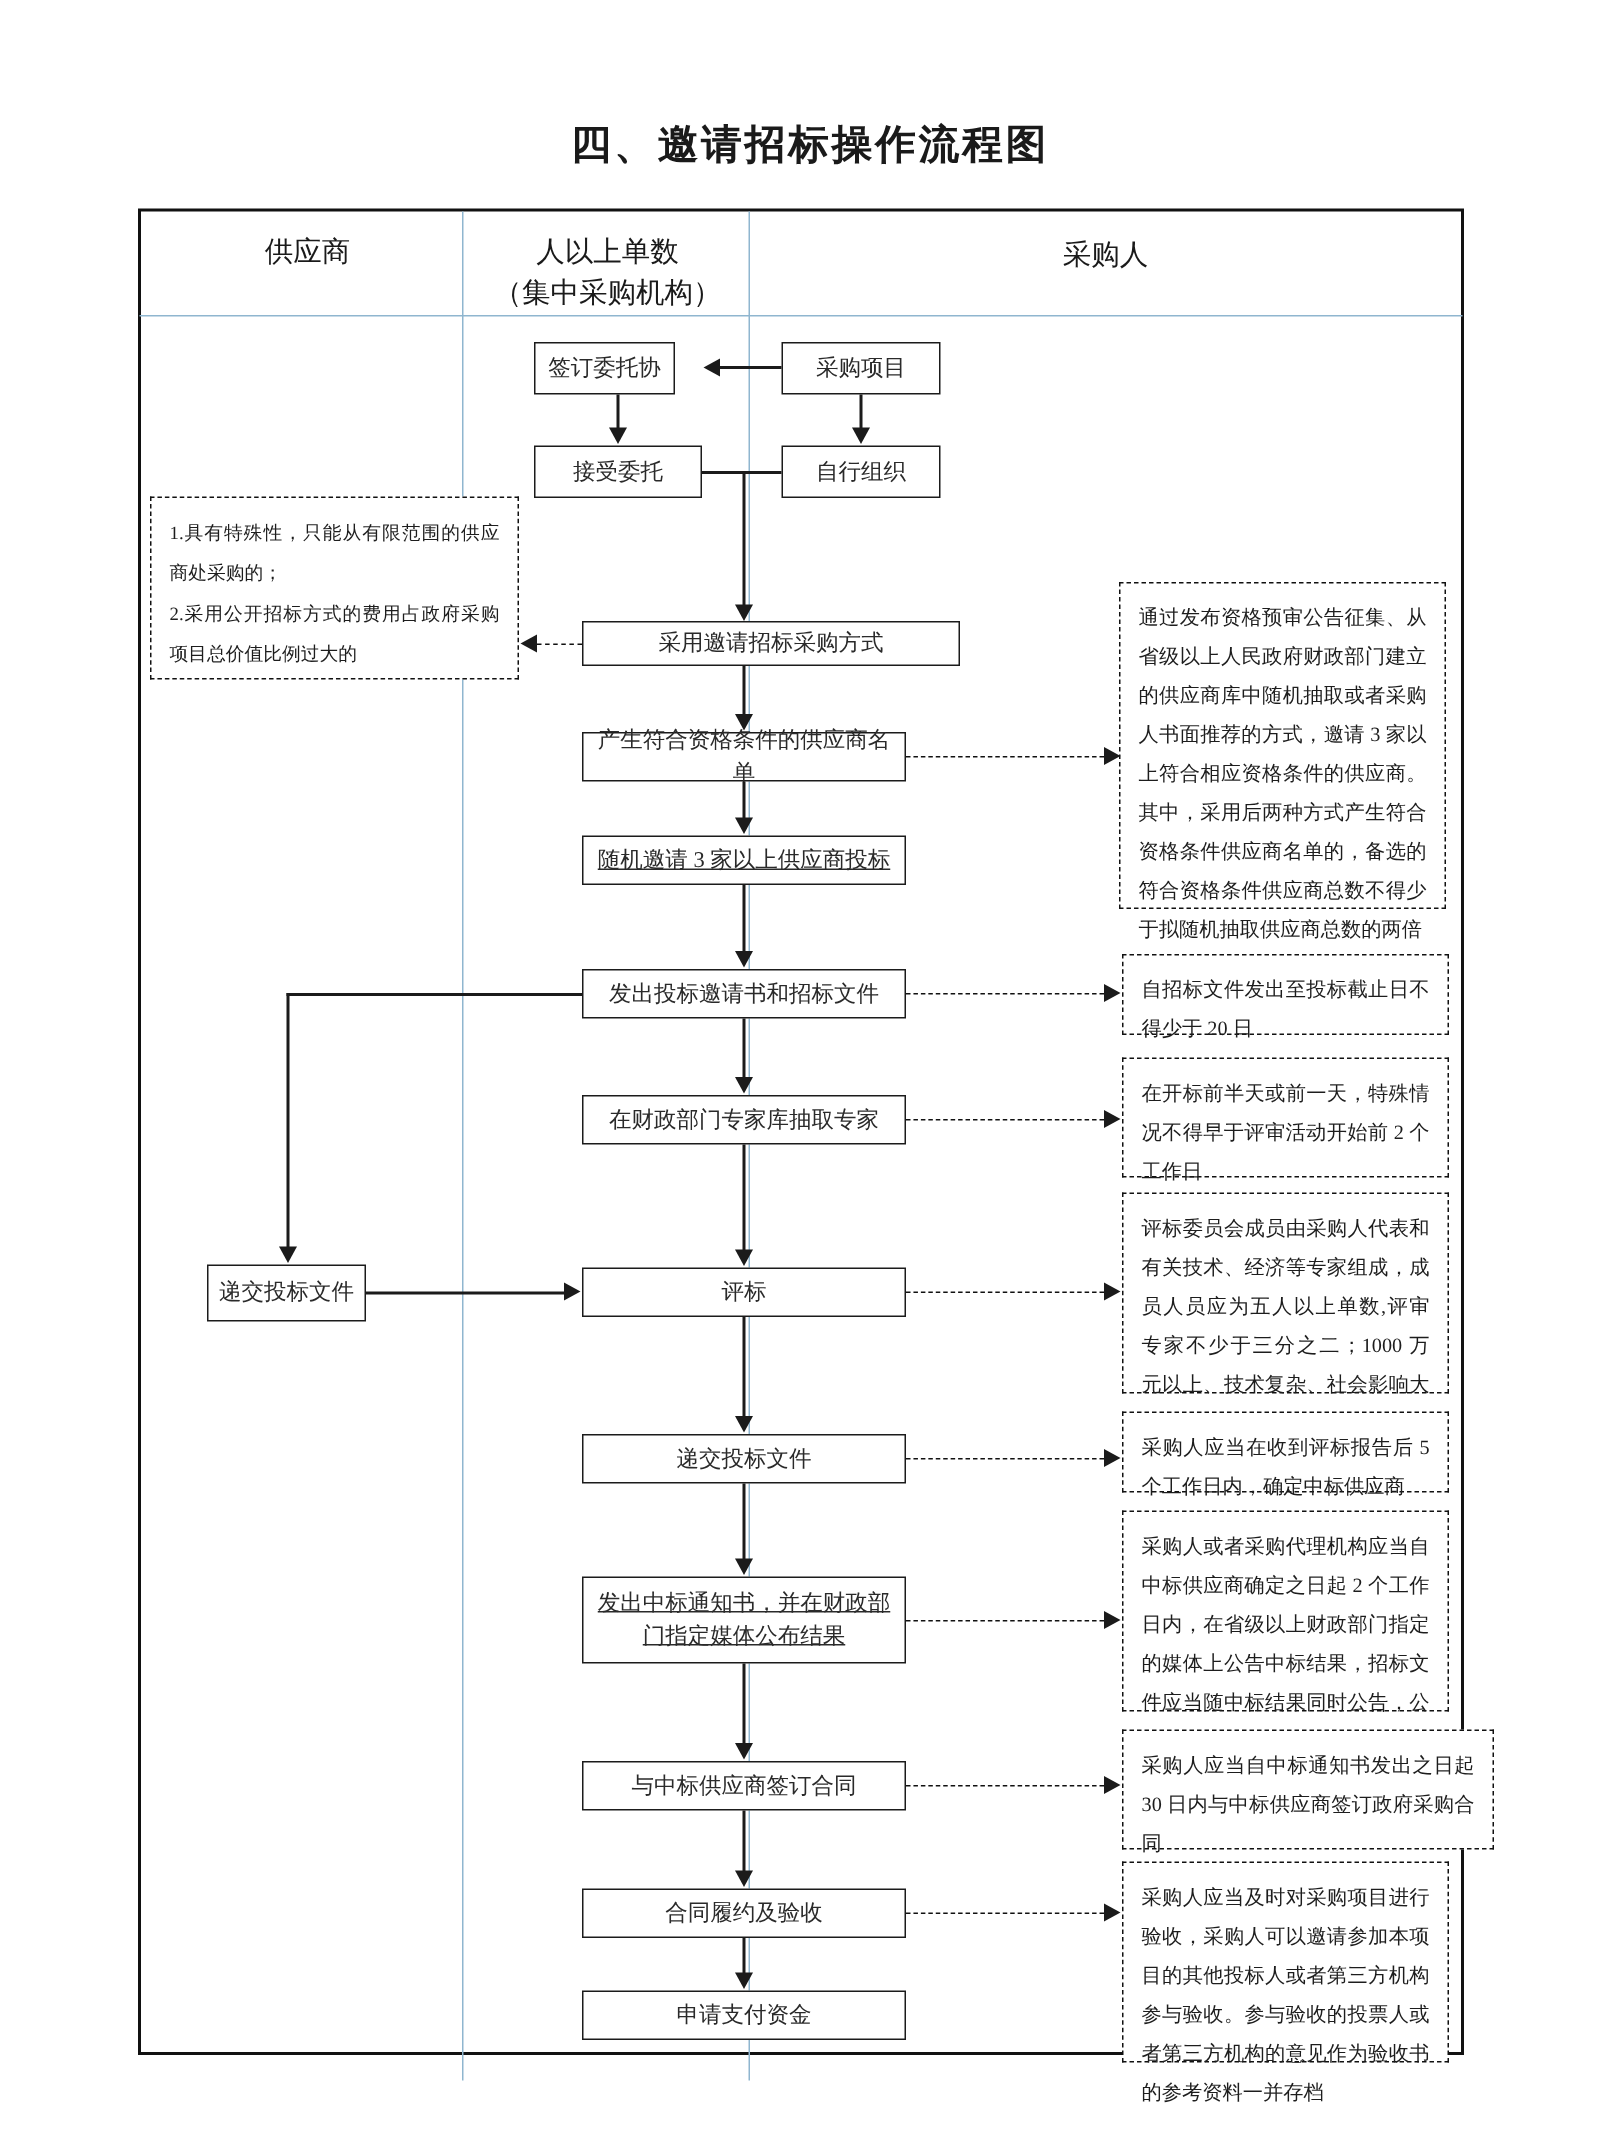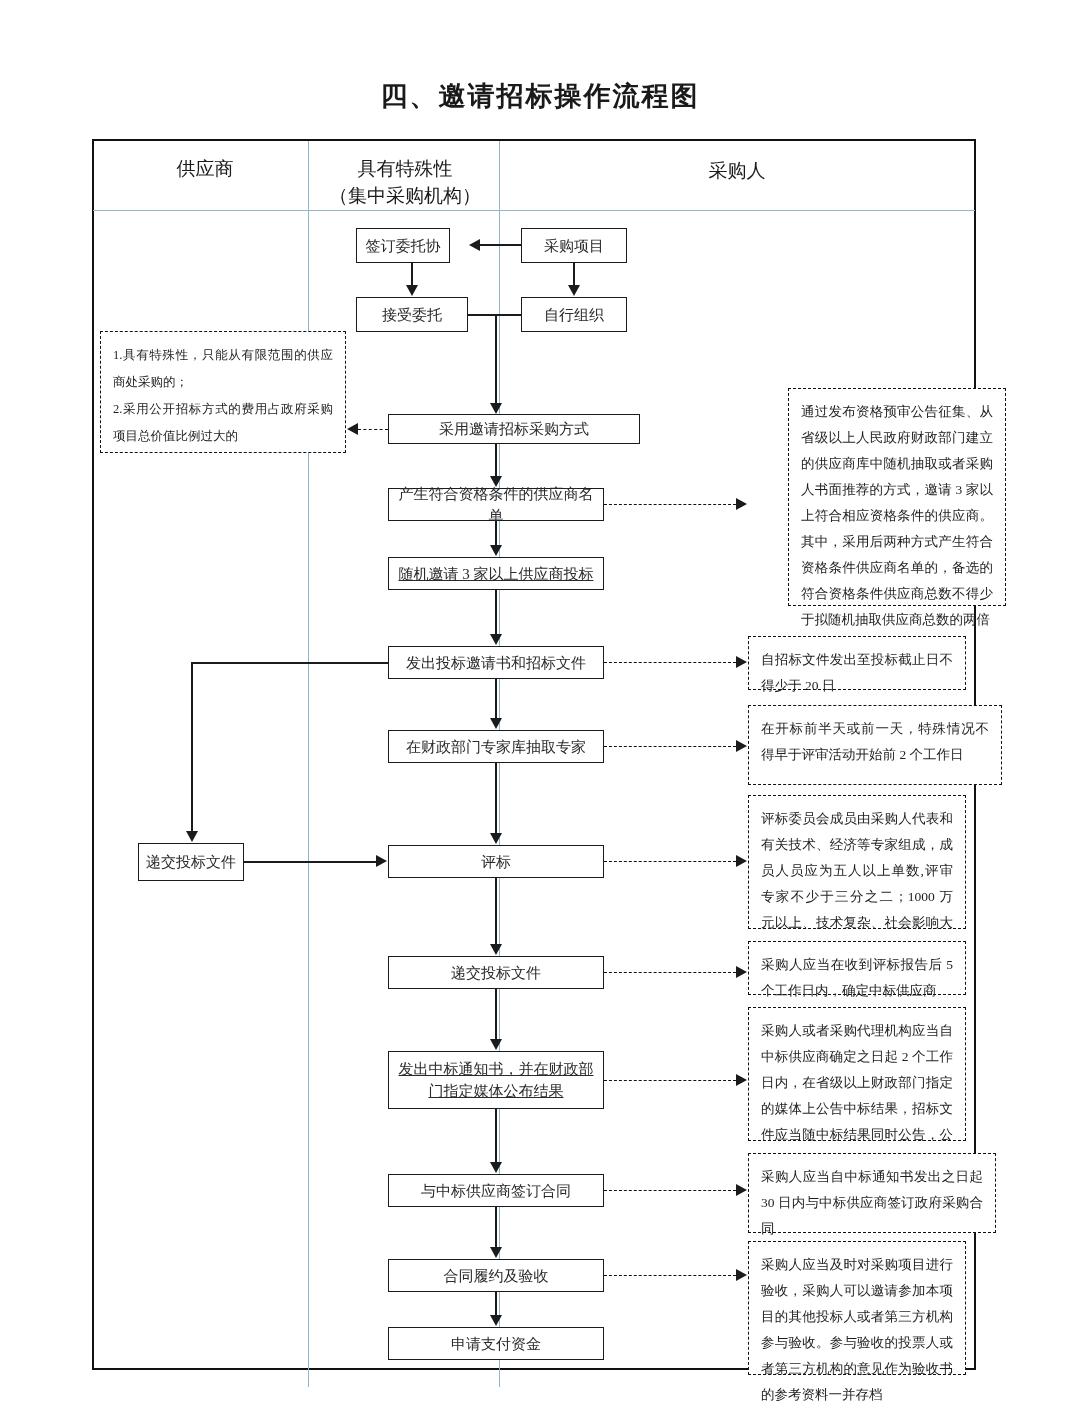--- a/index.html
+++ b/index.html
@@ -57,21 +57,21 @@
 
 <div class="lane-div" style="left:308px;top:141px;height:1246px;"></div>
 <div class="lane-div" style="left:499px;top:141px;height:1246px;"></div>
 
 <div class="lane-head-line" style="left:93px;top:210px;width:882px;"></div>
 
 <div class="lane-label" style="left:110px;top:155px;width:190px;">
   <span>供应商</span>
 </div>
 <div class="lane-label" style="left:312px;top:155px;width:186px;">
-  <div>具有特殊性</div>
+  <div>人以上单数</div>
   <div>（集中采购机构）</div>
 </div>
 <div class="lane-label" style="left:502px;top:157px;width:470px;">
   <span>采购人</span>
 </div>
 
 <div class="box" style="left:356px;top:228px;width:94px;height:35px;">签订委托协</div>
 <div class="box" style="left:521px;top:228px;width:106px;height:35px;">采购项目</div>
 <div class="box" style="left:356px;top:297px;width:112px;height:35px;">接受委托</div>
 <div class="box" style="left:521px;top:297px;width:106px;height:35px;">自行组织</div>
@@ -136,23 +136,23 @@
 <div class="vline" style="left:495px;top:1292px;height:24px;"></div>
 <div class="arrow-d" style="left:490px;top:1315px;"></div>
 
 <div class="hline" style="left:191px;top:662px;width:197px;"></div>
 <div class="vline" style="left:191px;top:662px;height:170px;"></div>
 <div class="arrow-d" style="left:186px;top:831px;"></div>
 
 <div class="hline" style="left:244px;top:861px;width:133px;"></div>
 <div class="arrow-r" style="left:376px;top:855px;"></div>
 
-<div class="note" style="left:788px;top:388px;width:218px;height:218px;font-family:Liberation Serif, serif;">通过发布资格预审公告征集、从省级以上人民政府财政部门建立的供应商库中随机抽取或者采购人书面推荐的方式，邀请 3 家以上符合相应资格条件的供应商。其中，采用后两种方式产生符合资格条件供应商名单的，备选的符合资格条件供应商总数不得少于拟随机抽取供应商总数的两倍</div>
+<div class="note" style="left:746px;top:388px;width:218px;height:218px;font-family:Liberation Serif, serif;">通过发布资格预审公告征集、从省级以上人民政府财政部门建立的供应商库中随机抽取或者采购人书面推荐的方式，邀请 3 家以上符合相应资格条件的供应商。其中，采用后两种方式产生符合资格条件供应商名单的，备选的符合资格条件供应商总数不得少于拟随机抽取供应商总数的两倍</div>
 <div class="note" style="left:748px;top:636px;width:218px;height:54px;">自招标文件发出至投标截止日不得少于 20 日</div>
-<div class="note" style="left:748px;top:705px;width:254px;height:80px;">在开标前半天或前一天，特殊情况不得早于评审活动开始前 2 个工作日</div>
+<div class="note" style="left:748px;top:705px;width:218px;height:80px;">在开标前半天或前一天，特殊情况不得早于评审活动开始前 2 个工作日</div>
 <div class="note" style="left:748px;top:795px;width:218px;height:134px;">评标委员会成员由采购人代表和有关技术、经济等专家组成，成员人员应为五人以上单数,评审专家不少于三分之二；1000 万元以上、技术复杂、社会影响大评委会组成人数应为 7 人以上单数</div>
 <div class="note" style="left:748px;top:941px;width:218px;height:54px;">采购人应当在收到评标报告后 5 个工作日内，确定中标供应商</div>
 <div class="note" style="left:748px;top:1007px;width:218px;height:134px;">采购人或者采购代理机构应当自中标供应商确定之日起 2 个工作日内，在省级以上财政部门指定的媒体上公告中标结果，招标文件应当随中标结果同时公告，公告期限为 1 个工作日</div>
 <div class="note" style="left:748px;top:1153px;width:248px;height:80px;">采购人应当自中标通知书发出之日起 30 日内与中标供应商签订政府采购合同</div>
 <div class="note" style="left:748px;top:1241px;width:218px;height:134px;">采购人应当及时对采购项目进行验收，采购人可以邀请参加本项目的其他投标人或者第三方机构参与验收。参与验收的投票人或者第三方机构的意见作为验收书的参考资料一并存档</div>
 
 <div class="dline" style="left:604px;top:504px;width:132px;"></div>
 <div class="arrow-r" style="left:736px;top:498px;"></div>
 
 <div class="dline" style="left:604px;top:662px;width:132px;"></div>

